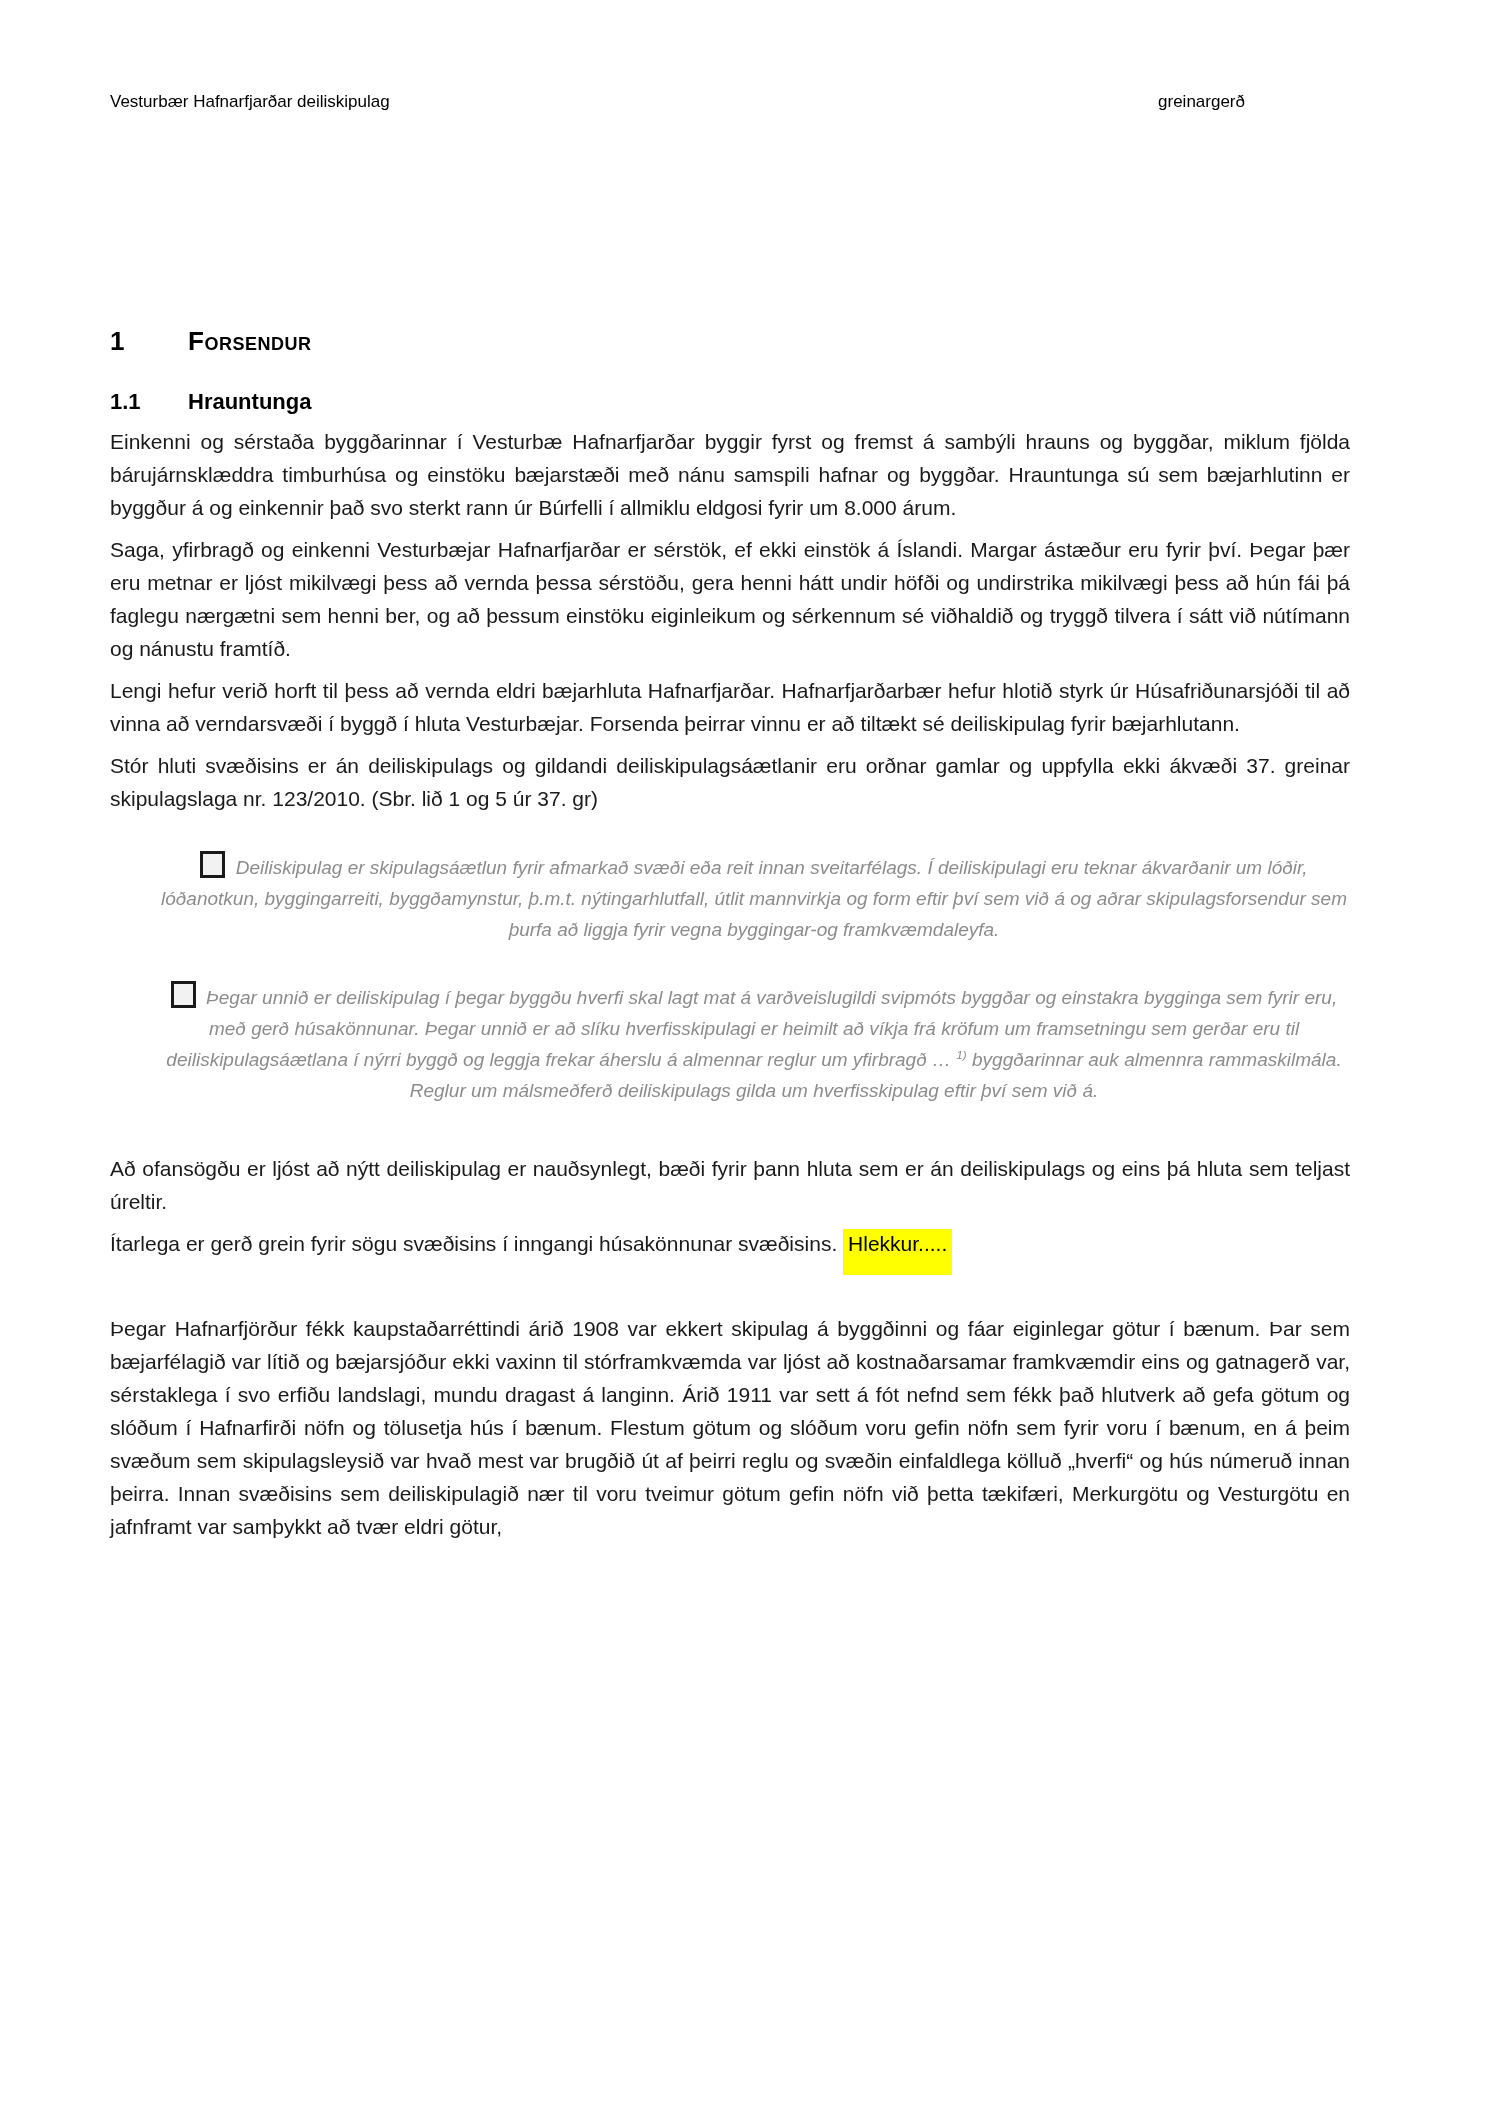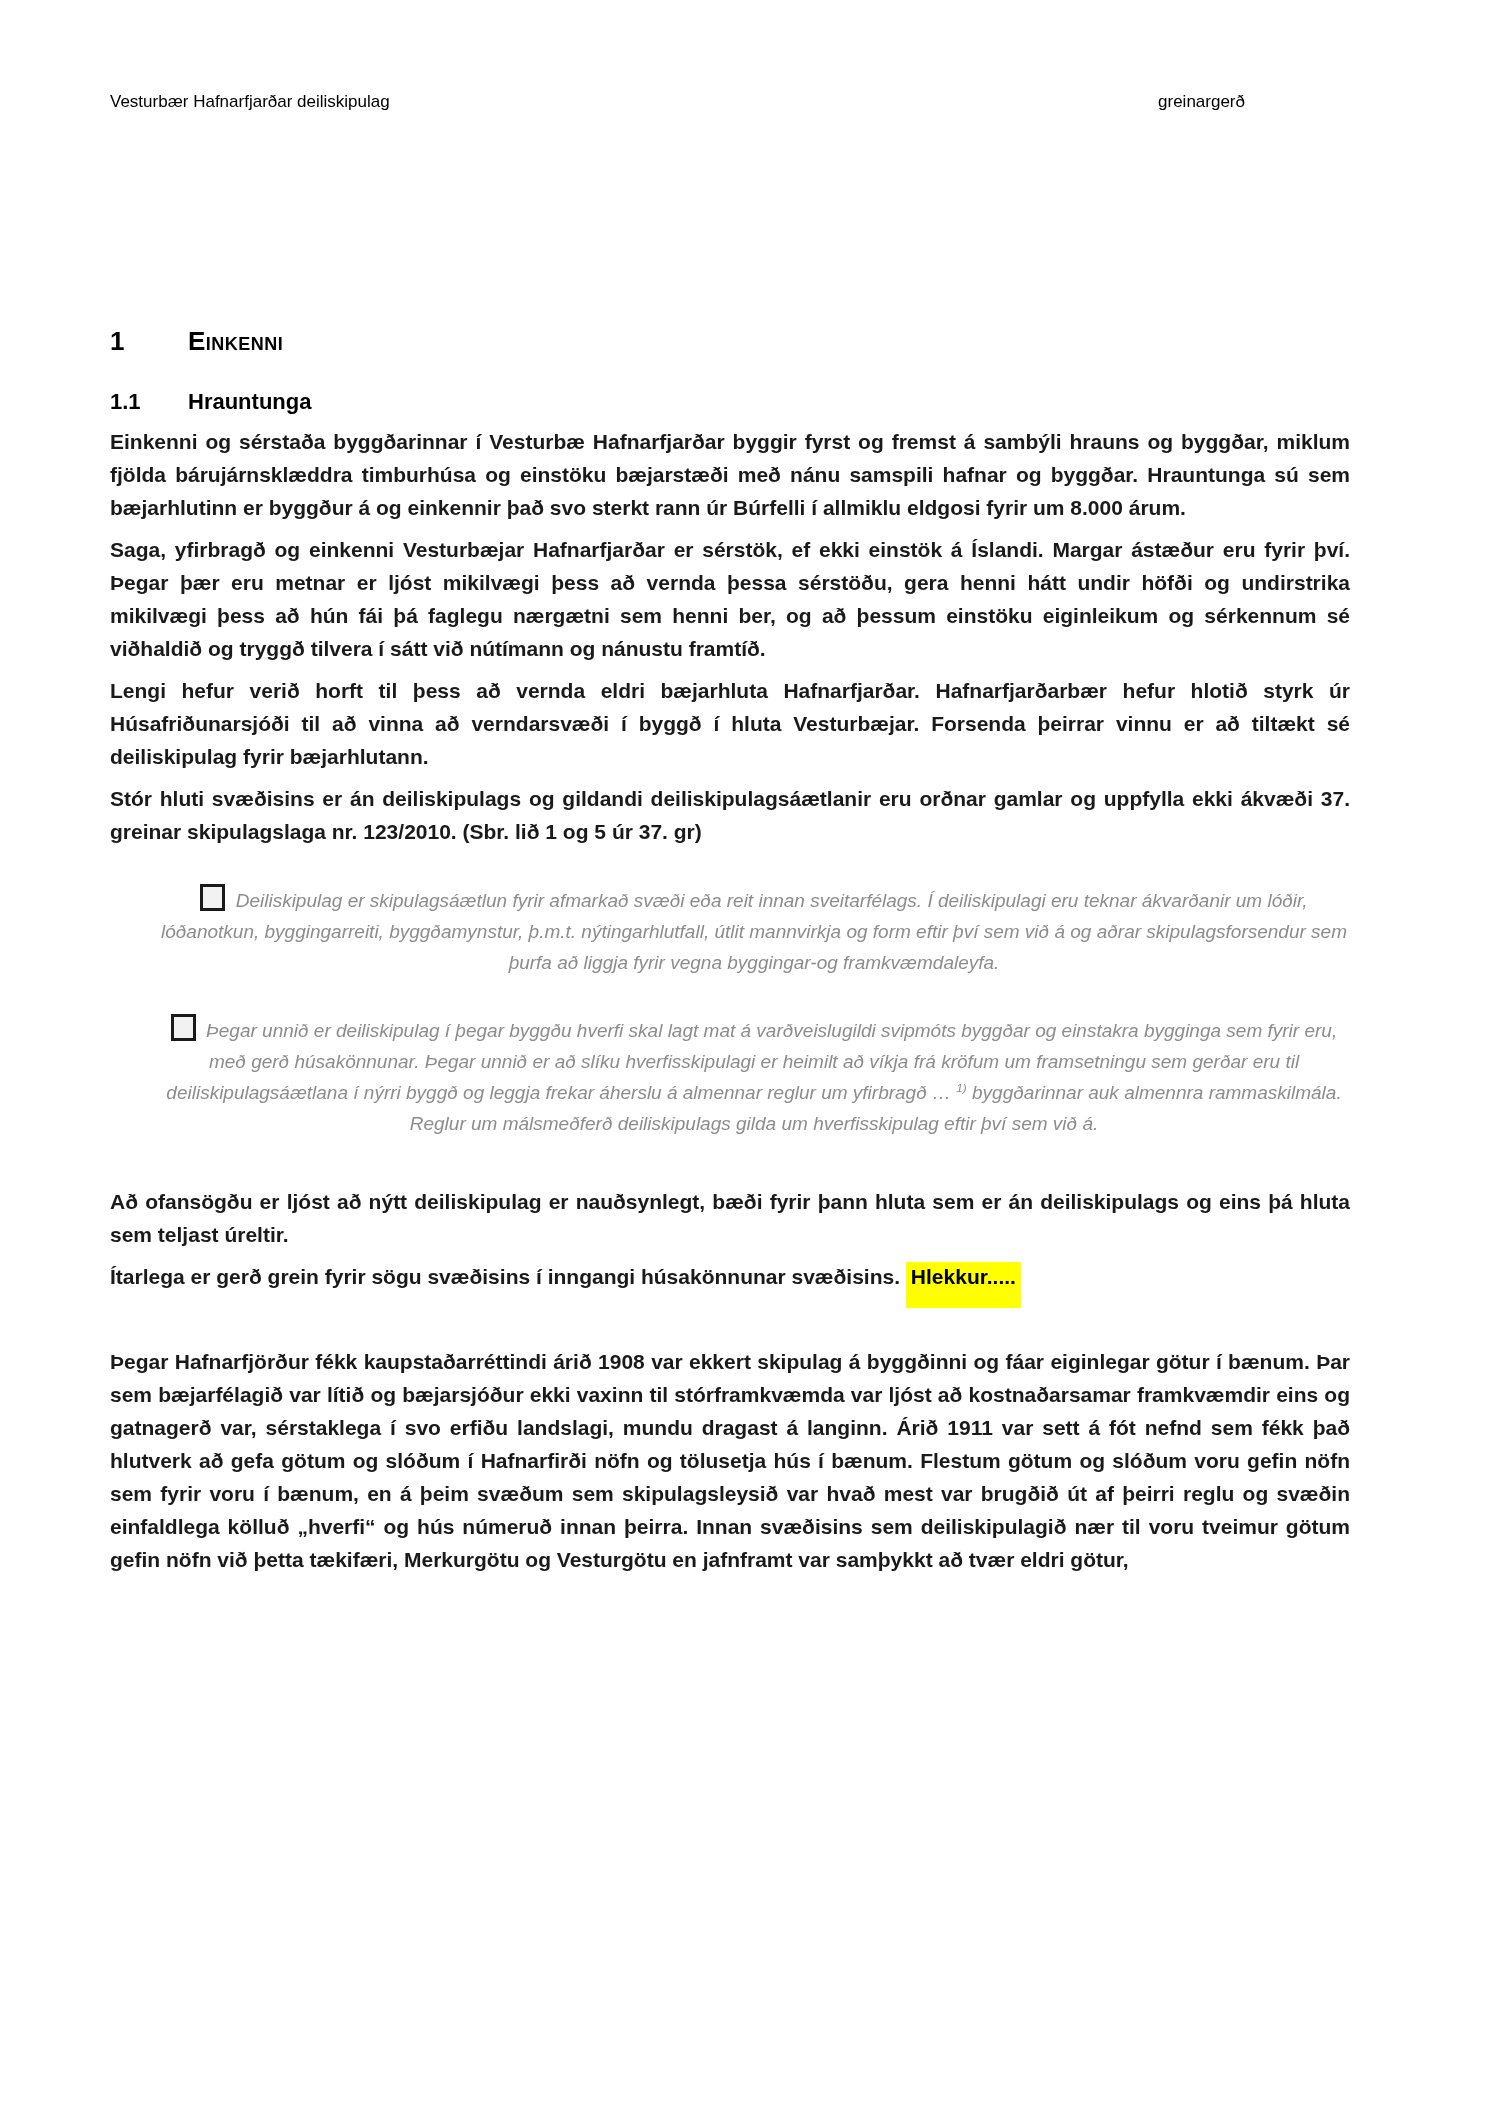--- a/index.html
+++ b/index.html
@@ -57,21 +57,20 @@
   }
   .h2-row .num { display: inline-block; width: 78px; }
 
   p.body-par {
     margin: 0;
     margin-top: 9px;
     font-size: 21px;
     line-height: 33px;
     text-align: justify;
     color: #1a1a1a;
-    font-weight: bold;
   }
   p.first-par { margin-top: 10px; }
   p.after-quotes { margin-top: 46px; }
   p.last-par { margin-top: 52px; }
 
   p.quote {
     margin: 0;
     font-size: 19px;
     line-height: 31px;
     font-style: italic;
@@ -120,21 +119,21 @@
 
   <div class="doc-header">
     <span>Vesturbær Hafnarfjarðar deiliskipulag</span>
     <span>greinargerð</span>
   </div>
 
   <div class="content">
 
     <div class="h1-row">
       <span class="num">1</span>
-      <span class="label">Einkenni</span>
+      <span class="label">Forsendur</span>
     </div>
 
     <div class="h2-row">
       <span class="num">1.1</span>
       <span class="label">Hrauntunga</span>
     </div>
 
     <p class="body-par first-par">Einkenni og sérstaða byggðarinnar í Vesturbæ Hafnarfjarðar byggir fyrst og fremst á sambýli hrauns og byggðar, miklum fjölda bárujárnsklæddra timburhúsa og einstöku bæjarstæði með nánu samspili hafnar og byggðar. Hrauntunga sú sem bæjarhlutinn er byggður á og einkennir það svo sterkt rann úr Búrfelli í allmiklu eldgosi fyrir um 8.000 árum.</p>
 
     <p class="body-par">Saga, yfirbragð og einkenni Vesturbæjar Hafnarfjarðar er sérstök, ef ekki einstök á Íslandi. Margar ástæður eru fyrir því. Þegar þær eru metnar er ljóst mikilvægi þess að vernda þessa sérstöðu, gera henni hátt undir höfði og undirstrika mikilvægi þess að hún fái þá faglegu nærgætni sem henni ber, og að þessum einstöku eiginleikum og sérkennum sé viðhaldið og tryggð tilvera í sátt við nútímann og nánustu framtíð.</p>

